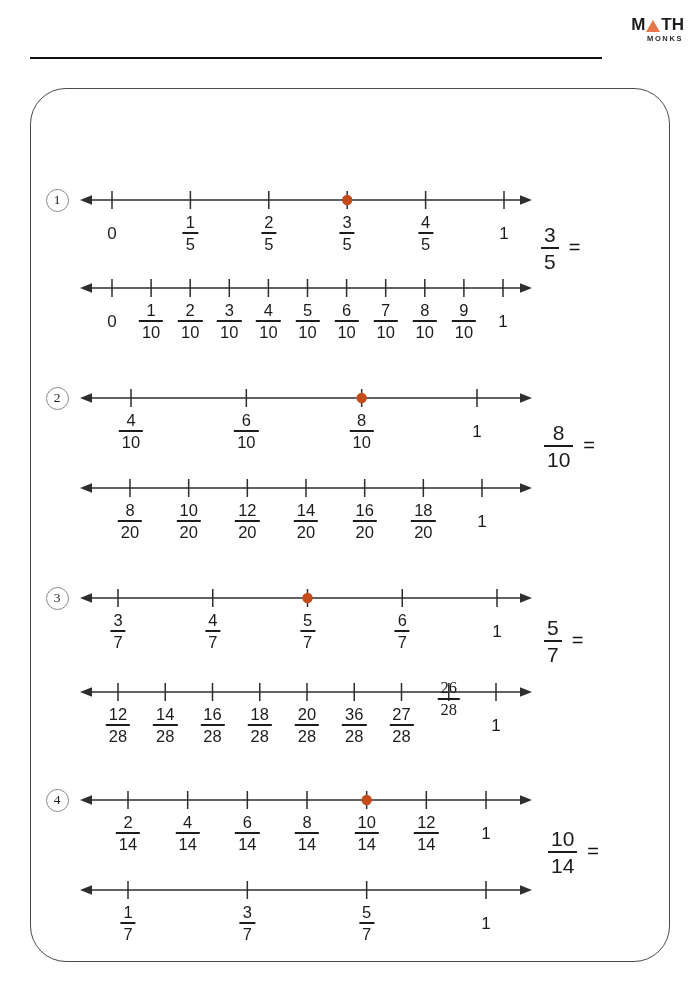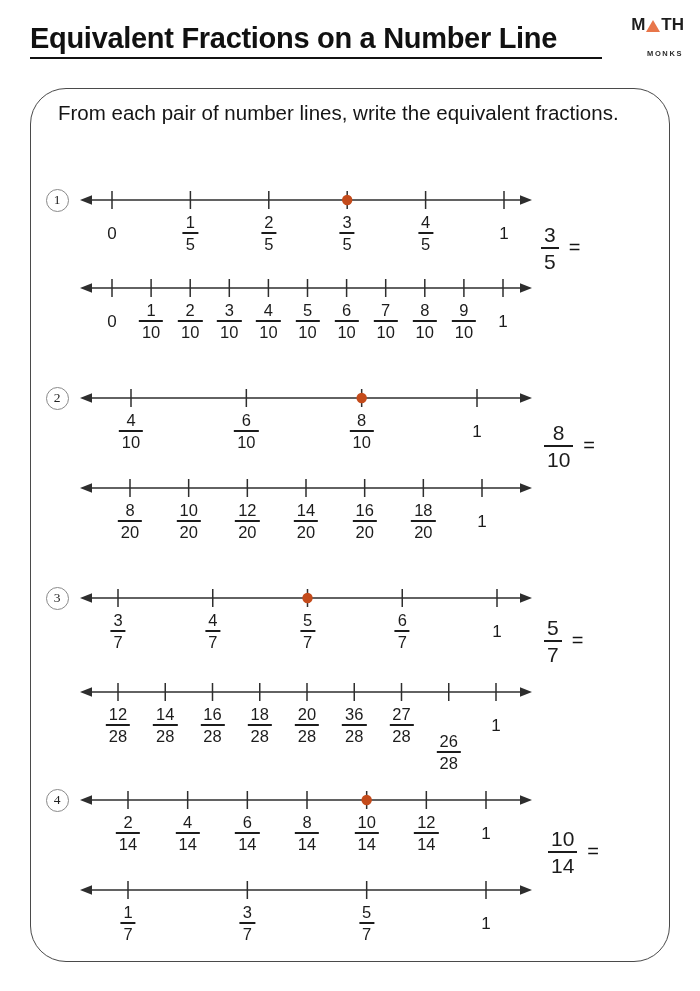--- a/index.html
+++ b/index.html
@@ -21,21 +21,21 @@
     display:flex; flex-direction:column; align-items:flex-end;
   }
   .logo-row{display:flex; align-items:flex-end; font-weight:bold; font-size:17px; color:#1d1d1d; line-height:1;}
   .logo-tri{
     width:0; height:0; margin:0 1px 1px 1px;
     border-left:7px solid transparent; border-right:7px solid transparent;
     border-bottom:12px solid #E8764A;
   }
   .logo-sub{
     font-size:7.5px; font-weight:bold; letter-spacing:1.6px; color:#2b2b2b;
-    margin-top:16px; padding-right:1px;
+    margin-top:1px; padding-right:1px;
   }
   
   .frame{
     position:absolute; left:30px; top:88px; width:640px; height:874px;
     border:1.4px solid #4a4a4a; border-radius:36px; box-sizing:border-box;
     background:#fff;
   }
   .instruction{
     position:absolute; left:58px; top:98px; width:575px; margin:0;
     font-size:20.5px; line-height:29px; color:#151515;
@@ -67,35 +67,33 @@
   }
   .eq .frac{position:static; transform:none; font-size:21px; line-height:1.1;}
   .eq .frac .bar{height:1.8px;}
   .eq-sign{font-size:20px; color:#141414;}
 </style>
 </head>
 <body>
 
 <div class="page">
 
-  <h1 class="title">Equivalent Fractions on a Number Line</h1>
   <div class="title-underline"></div>
 
   <div class="logo">
     <div class="logo-row">
       <span>M</span>
       <span class="logo-tri"></span>
       <span>TH</span>
     </div>
     <div class="logo-sub">MONKS</div>
   </div>
 
   <div class="frame"></div>
 
-  <p class="instruction">From each pair of number lines, write the equivalent fractions.</p>
 
   <svg id="lines-layer" width="700" height="991">
       <g>
         <line x1="84" y1="200" x2="528" y2="200" stroke="#2E2E2E" stroke-width="1.7"></line>
         <polygon points="80,200 92,195.2 92,204.8" fill="#2E2E2E"></polygon>
         <polygon points="532,200 520,195.2 520,204.8" fill="#2E2E2E"></polygon>
         <line x1="112" y1="191" x2="112" y2="209" stroke="#2E2E2E" stroke-width="1.5"></line>
         <line x1="190.4" y1="191" x2="190.4" y2="209" stroke="#2E2E2E" stroke-width="1.5"></line>
         <line x1="268.8" y1="191" x2="268.8" y2="209" stroke="#2E2E2E" stroke-width="1.5"></line>
         <line x1="347.2" y1="191" x2="347.2" y2="209" stroke="#2E2E2E" stroke-width="1.5"></line>
@@ -374,21 +372,21 @@
       <div class="frac" style="left: 354.25px; top: 705px;">
         <span class="fn">36</span>
         <span class="bar"></span>
         <span class="fd">28</span>
       </div>
       <div class="frac" style="left: 401.5px; top: 705px;">
         <span class="fn">27</span>
         <span class="bar"></span>
         <span class="fd">28</span>
       </div>
-      <div class="frac" style="left: 448.75px; top: 732px;">
+      <div class="frac" style="left: 448.75px; top: 679px; font-family: Liberation Serif, serif;">
         <span class="fn">26</span>
         <span class="bar"></span>
         <span class="fd">28</span>
       </div>
       <div class="plain" style="left: 496px; top: 716px;">1</div>
       <div class="eq" style="left: 544px; top: 641px;">
         <div class="frac">
           <span class="fn">5</span>
           <span class="bar"></span>
           <span class="fd">7</span>

